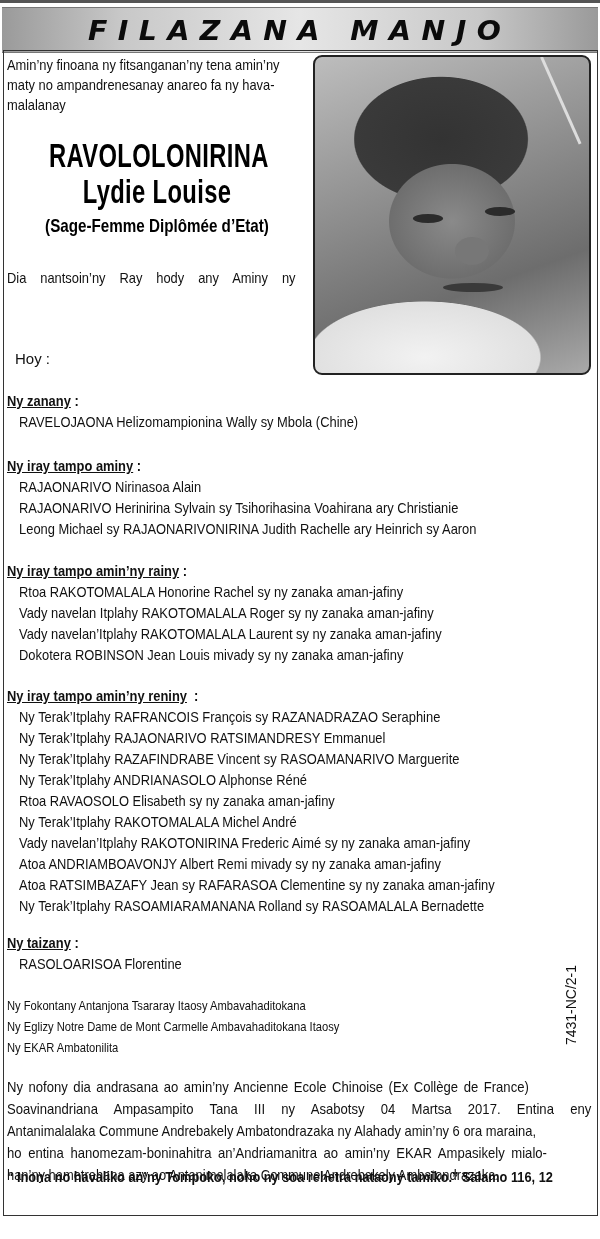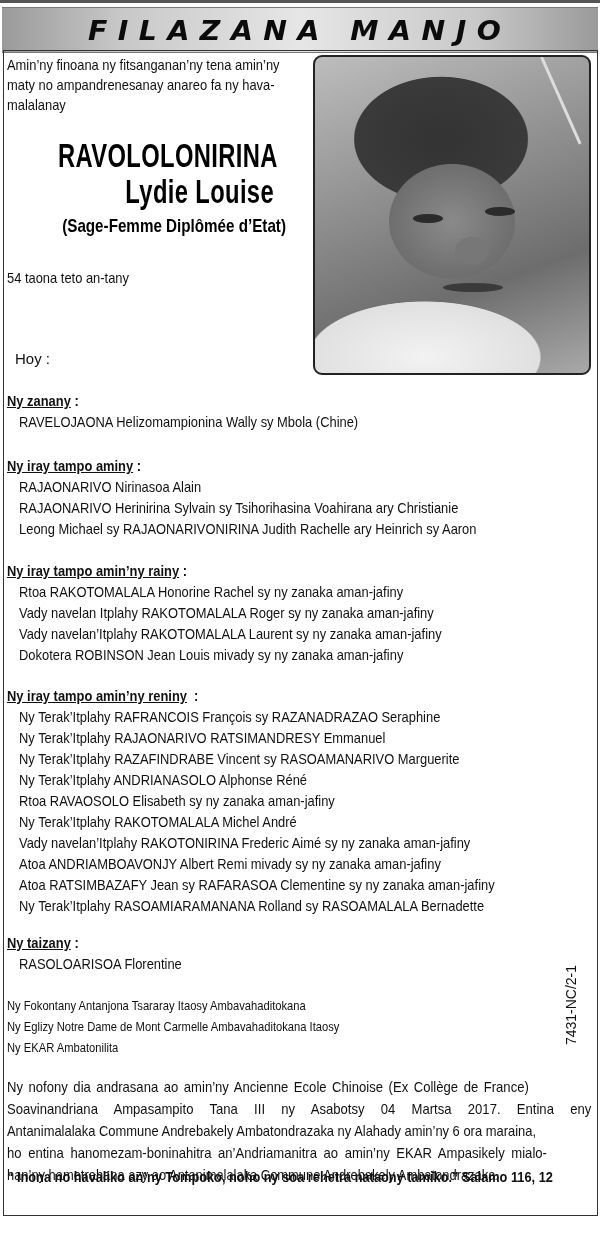--- a/index.html
+++ b/index.html
@@ -25,21 +25,21 @@
     border: 1.5px solid #333;
   }
 
   .intro {
     position: absolute; left: 7px; top: 55px; width: 300px;
     font-size: 15px; line-height: 20px; text-align: left;
     transform-origin: left top;
   }
   .intro span { display: block; white-space: nowrap; transform: scaleX(0.86); transform-origin: left; }
 
-  .name-block { position: absolute; left: 16px; top: 138px; width: 300px; text-align: right; }
+  .name-block { position: absolute; left: 7px; top: 138px; width: 300px; text-align: center; }
   .name-line {
     font-family: "Liberation Sans", sans-serif; font-weight: bold; font-size: 33px; line-height: 36px;
     display: block; transform: scaleX(0.72); letter-spacing: 0.5px; color: #000;
   }
   .profession {
     font-family: "Liberation Sans", sans-serif; font-weight: bold; font-size: 19px; line-height: 24px;
     display: block; transform: scaleX(0.8); margin-top: 4px; color: #000; white-space: nowrap;
   }
 
   .death {
@@ -108,22 +108,22 @@
   <span>malalanay</span>
 </div>
 
 <div class="name-block">
   <span class="name-line">RAVOLOLONIRINA</span>
   <span class="name-line">Lydie Louise</span>
   <span class="profession">(Sage-Femme Diplômée d’Etat)</span>
 </div>
 
 <div class="death">
-  <span class="last">
-      <span class="j">54 taona teto an-tany</span>
+  <span>
+      <span class="j" style="word-spacing:12px">Dia nantsoin’ny Ray hody any Aminy ny</span>
     </span>
 </div>
 
 <div class="hoy">Hoy :</div>
 
 <div class="photo" title="Portrait of the deceased">
   <div class="strap"></div>
   <div class="nose"></div>
   <div class="eye l"></div>
   <div class="eye r"></div>

